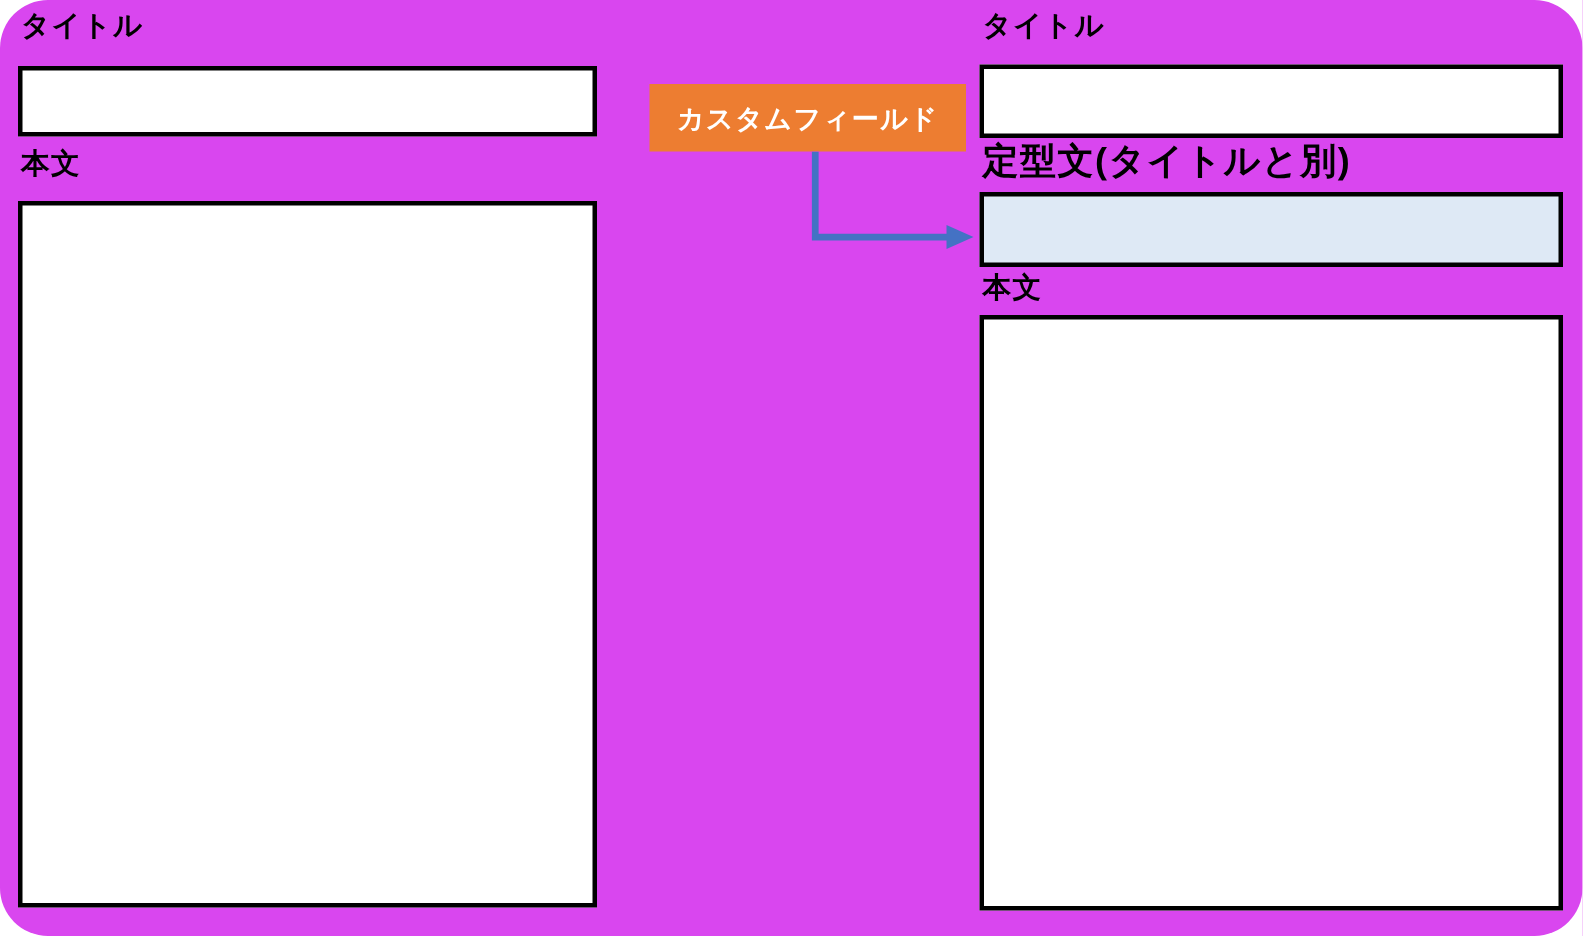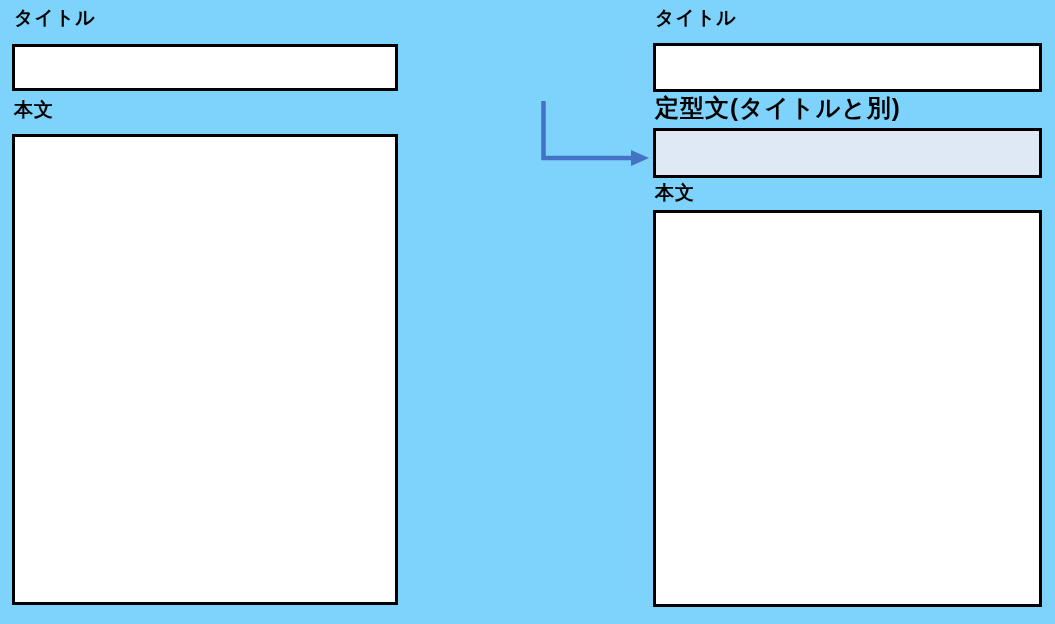--- a/index.html
+++ b/index.html
@@ -5,22 +5,23 @@
   html, body {
     margin: 0;
     padding: 0;
     background: #ffffff;
     font-family: "Liberation Sans", "DejaVu Sans", sans-serif;
   }
   #canvas {
     position: relative;
     width: 1055px;
     height: 624px;
-    background: #7dd3fc;
+    background: #d946ef;
     overflow: hidden;
+    border-radius: 32px;
   }
   .field-label {
     position: absolute;
     font-size: 19px;
     font-weight: 700;
     color: #000000;
     line-height: 24px;
     white-space: nowrap;
     letter-spacing: 1px;
   }
@@ -60,20 +61,21 @@
 
 <div id="canvas">
 
   <div>
     <div class="field-label" style="left:14px; top:6px;">タイトル</div>
     <div class="field-box" style="left:12px; top:44px; width:386px; height:47px;"></div>
     <div class="field-label" style="left:14px; top:98px;">本文</div>
     <div class="field-box" style="left:12px; top:134px; width:386px; height:471px;"></div>
   </div>
 
+  <div class="callout">カスタムフィールド</div>
 
   <svg class="connector" width="115" height="70" viewBox="0 0 115 70">
     <path d="M5.5 0 L5.5 57 L94 57" stroke="#4472C4" stroke-width="4.5" fill="none"></path>
     <polygon points="93,49 111,57 93,65" fill="#4472C4"></polygon>
   </svg>
 
   <div>
     <div class="field-label" style="left:655px; top:6px;">タイトル</div>
     <div class="field-box" style="left:653px; top:43px; width:389px; height:49px;"></div>
     <div class="field-label" style="left:655px; top:96px; font-size:24px;">定型文(タイトルと別)</div>

